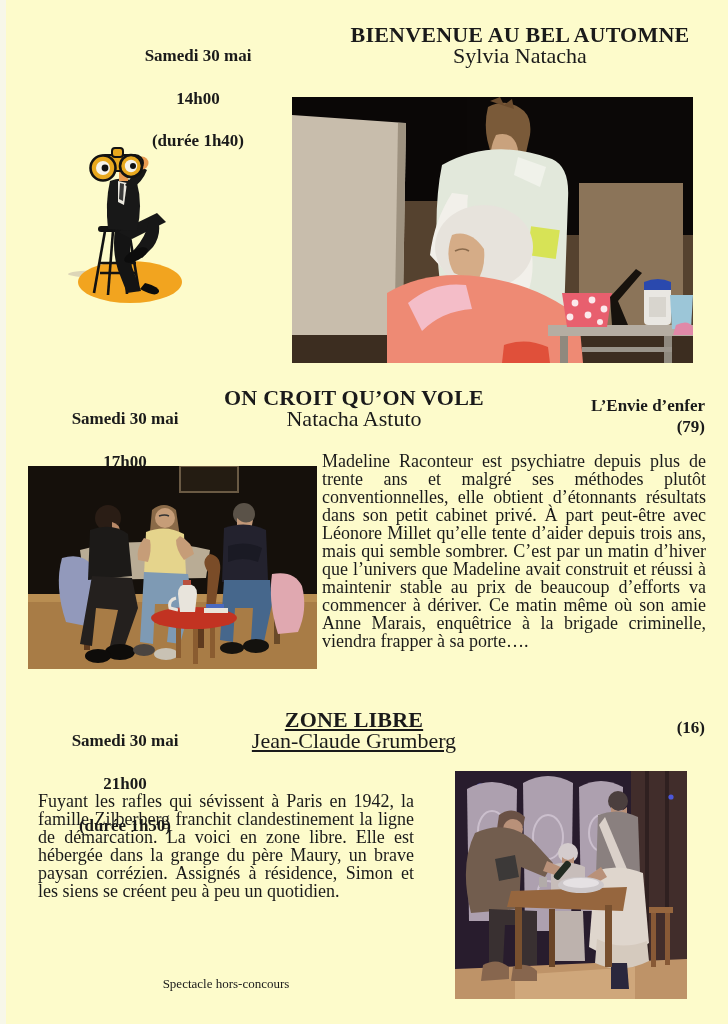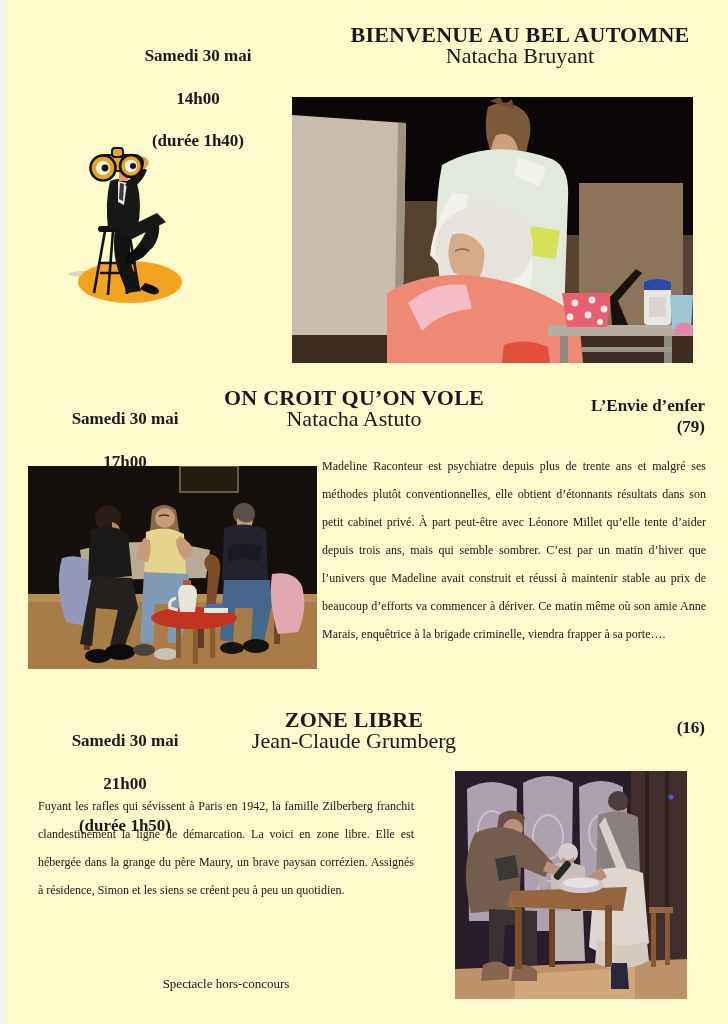--- a/index.html
+++ b/index.html
@@ -13,42 +13,42 @@
     position:absolute; text-align:center; font-weight:bold;
     font-size:17px; line-height:21.3px; white-space:pre-line;
   }
   .titleblock { position:absolute; text-align:center; font-size:22px; line-height:21.3px; }
   .titleblock .t { font-weight:bold; letter-spacing:.2px; }
   .companyblock {
     position:absolute; text-align:right; font-weight:bold;
     font-size:17px; line-height:21.3px;margin-top:8px;
   }
   .syn {
-    position:absolute; text-align:justify; font-size:12px; line-height:28px;
+    position:absolute; text-align:justify; font-size:18px; line-height:18px;
     text-justify:inter-word;
   }
   .note { position:absolute; text-align:center; font-size:13px; }
   .photo { position:absolute; font-size:0; }
   .photo svg { display:block; }
 </style>
 </head>
 <body>
 
 <div class="page">
   <div class="edge-strip"></div>
 
   <div class="sched" style="left:118px; top:24px; width:160px;">
     <div>Samedi 30 mai</div>
     <div>14h00</div>
     <div>(durée 1h40)</div>
   </div>
 
   <div class="titleblock" style="left:330px; top:24px; width:380px;">
     <div class="t">BIENVENUE AU BEL AUTOMNE</div>
-    <div>Natacha Bruyant</div>
+    <div>Sylvia Natacha</div>
   </div>
 
   <div class="photo" style="left:62px; top:142px;">
     <svg width="180" height="178" viewBox="0 0 180 178">
       <ellipse cx="34" cy="132" rx="28" ry="3.5" fill="#ddd6b8"></ellipse>
       <ellipse cx="68" cy="140" rx="52" ry="21" fill="#F2A41F"></ellipse>
 
       <g stroke="#121212" stroke-width="2.6" fill="none">
         <line x1="43" y1="89" x2="32" y2="151"></line>
         <line x1="51" y1="89" x2="46" y2="153"></line>
@@ -213,21 +213,21 @@
   </div>
 
   <div class="syn" style="left:322px; top:452px; width:384px;">Madeline Raconteur est psychiatre depuis plus de trente ans et malgré ses méthodes plutôt conventionnelles, elle obtient d’étonnants résultats dans son petit cabinet privé. À part peut-être avec Léonore Millet qu’elle tente d’aider depuis trois ans, mais qui semble sombrer. C’est par un matin d’hiver que l’univers que Madeline avait construit et réussi à maintenir stable au prix de beaucoup d’efforts va commencer à dériver. Ce matin même où son amie Anne Marais, enquêtrice à la brigade criminelle, viendra frapper à sa porte….</div>
 
   <div class="sched" style="left:45px; top:709px; width:160px;">
     <div>Samedi 30 mai</div>
     <div>21h00</div>
     <div>(durée 1h50)</div>
   </div>
 
-  <div class="titleblock" style="left:210px; top:709px; width:288px;">
+  <div class="titleblock" style="left:210px; top:709px; width:288px;text-decoration:underline;">
     <div class="t">ZONE LIBRE</div>
     <div>Jean-Claude Grumberg</div>
   </div>
 
   <div class="companyblock" style="left:465px; top:709px; width:240px;">
     <div>(16)</div>
   </div>
 
   <div class="syn" style="left:38px; top:792px; width:376px;">Fuyant les rafles qui sévissent à Paris en 1942, la famille Zilberberg franchit clandestinement la ligne de démarcation. La voici en zone libre. Elle est hébergée dans la grange du père Maury, un brave paysan corrézien. Assignés à résidence, Simon et les siens se créent peu à peu un quotidien.</div>
 

